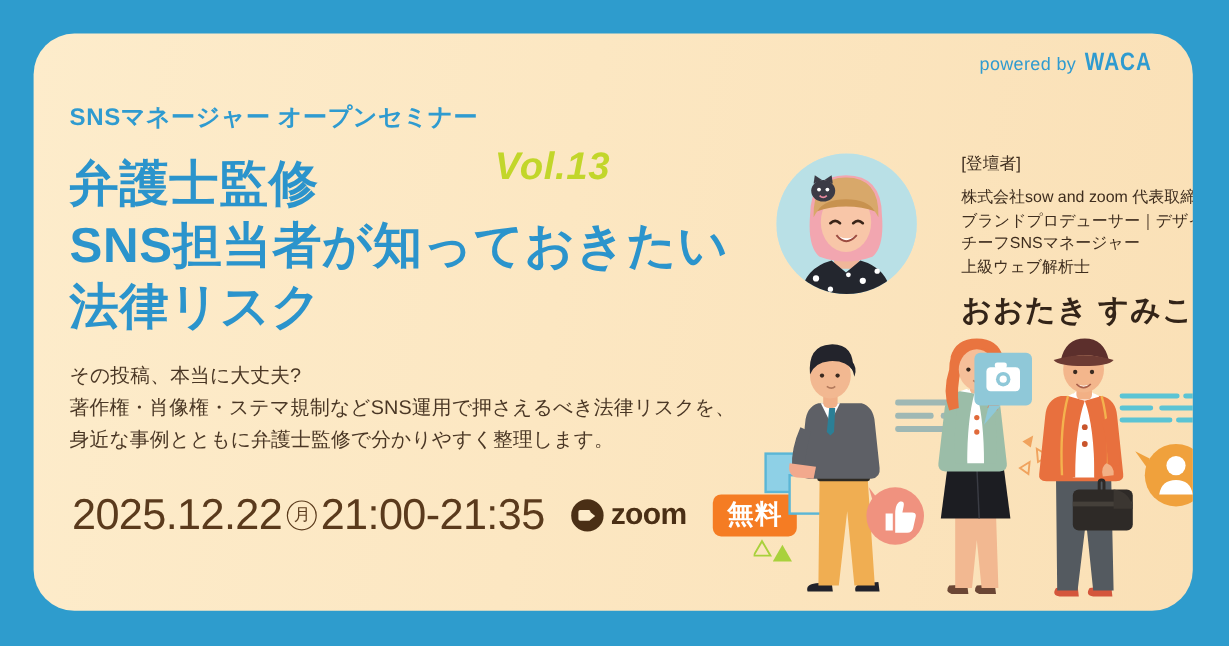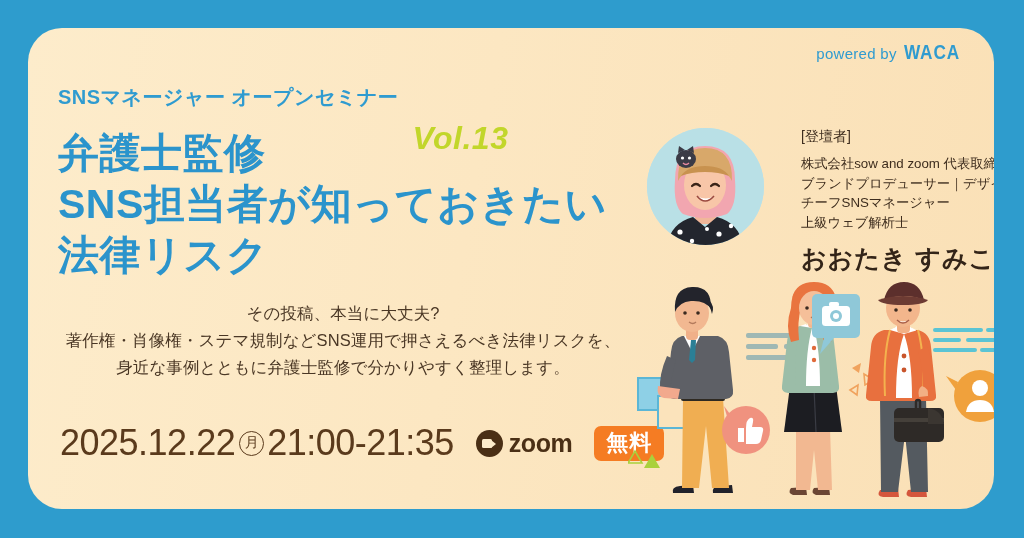--- a/index.html
+++ b/index.html
@@ -50,26 +50,26 @@
     margin-top:6px;
     color:#2b94cc;
     font-size:41px; font-weight:bold; line-height:1.24;
     letter-spacing:.5px; white-space:pre-line;
   }
 
   #lead {
     margin-top:20px;
     color:#4a3725;
     font-size:16.5px; line-height:1.62;
-    white-space:pre-line; letter-spacing:.1px;text-align:center;
+    white-space:pre-line; letter-spacing:.1px;
   }
 
   
   #daterow {
-    position:absolute; left:32px; top:394px;
+    position:absolute; left:32px; top:380px;
     display:flex; align-items:center; gap:0;
     color:#5a3a1c;
   }
   #date-main { font-size:36px; letter-spacing:-.5px; }
   #weekday {
     display:inline-flex; align-items:center; justify-content:center;
     width:25px; height:25px; border:1.3px solid #5a3a1c;
     border-radius:50%; font-size:14px; margin:0 3px 0 4px;
   }
   #time { font-size:36px; letter-spacing:-.5px; }

